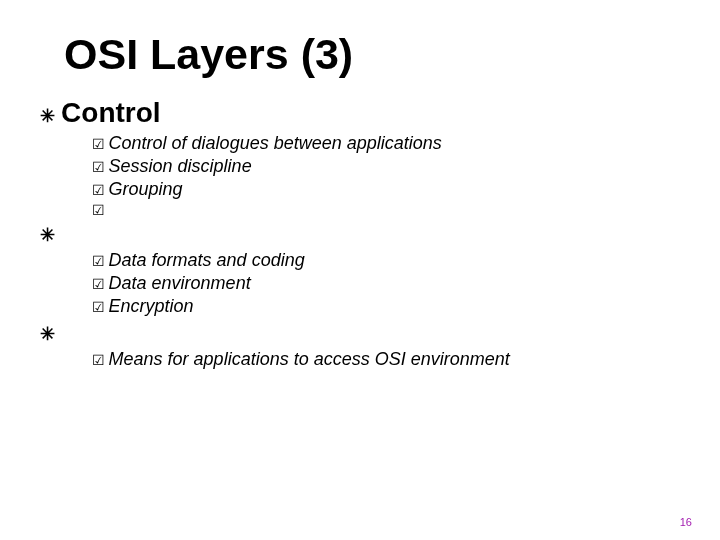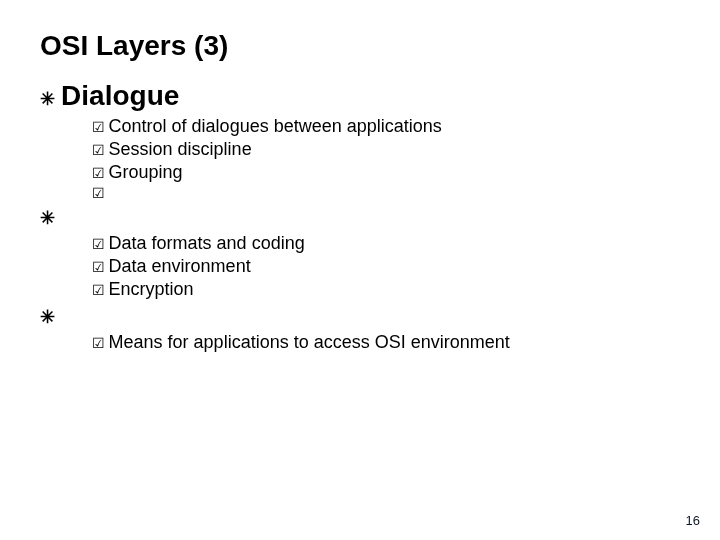--- a/index.html
+++ b/index.html
@@ -18,24 +18,25 @@
     }
 
     .slide {
       width: 720px;
       height: 540px;
       padding: 30px 40px 20px 40px;
       position: relative;
     }
 
     .title {
-      font-size: 28px;
+      font-size: 43px;
       font-weight: bold;
       color: #000000;
       margin-bottom: 18px;
+      margin-left: 24px;
     }
 
     .bullet-main {
       font-size: 22px;
       font-weight: bold;
       color: #000000;
       margin-bottom: 4px;
       display: flex;
       align-items: baseline;
     }
@@ -65,40 +66,41 @@
     .sub-bullet {
       font-size: 14px;
       margin-right: 4px;
       color: #000000;
       flex-shrink: 0;
     }
 
     .sub-label {
       font-size: 18px;
       color: #000000;
+      font-style: italic;
     }
 
     .page-number {
       position: absolute;
       bottom: 12px;
-      right: 20px;
-      font-size: 13px;
-      color: #0f172a;
+      right: 28px;
+      font-size: 11px;
+      color: #a21caf;
     }
   </style>
 </head>
 <body>
 
 <div class="slide">
   <div class="title">OSI Layers (3)</div>
 
   <div id="sections-container">
   <div class="bullet-main">
         <span class="bullet-icon">✳</span>
-        <span class="label">Dialogue</span>
+        <span class="label">Control</span>
       </div>
       <div class="sub-list">
         <div class="sub-item">
           <span class="sub-bullet">☑</span>
           <span class="sub-label">Control of dialogues between applications</span>
         </div>
         <div class="sub-item">
           <span class="sub-bullet">☑</span>
           <span class="sub-label">Session discipline</span>
         </div>

